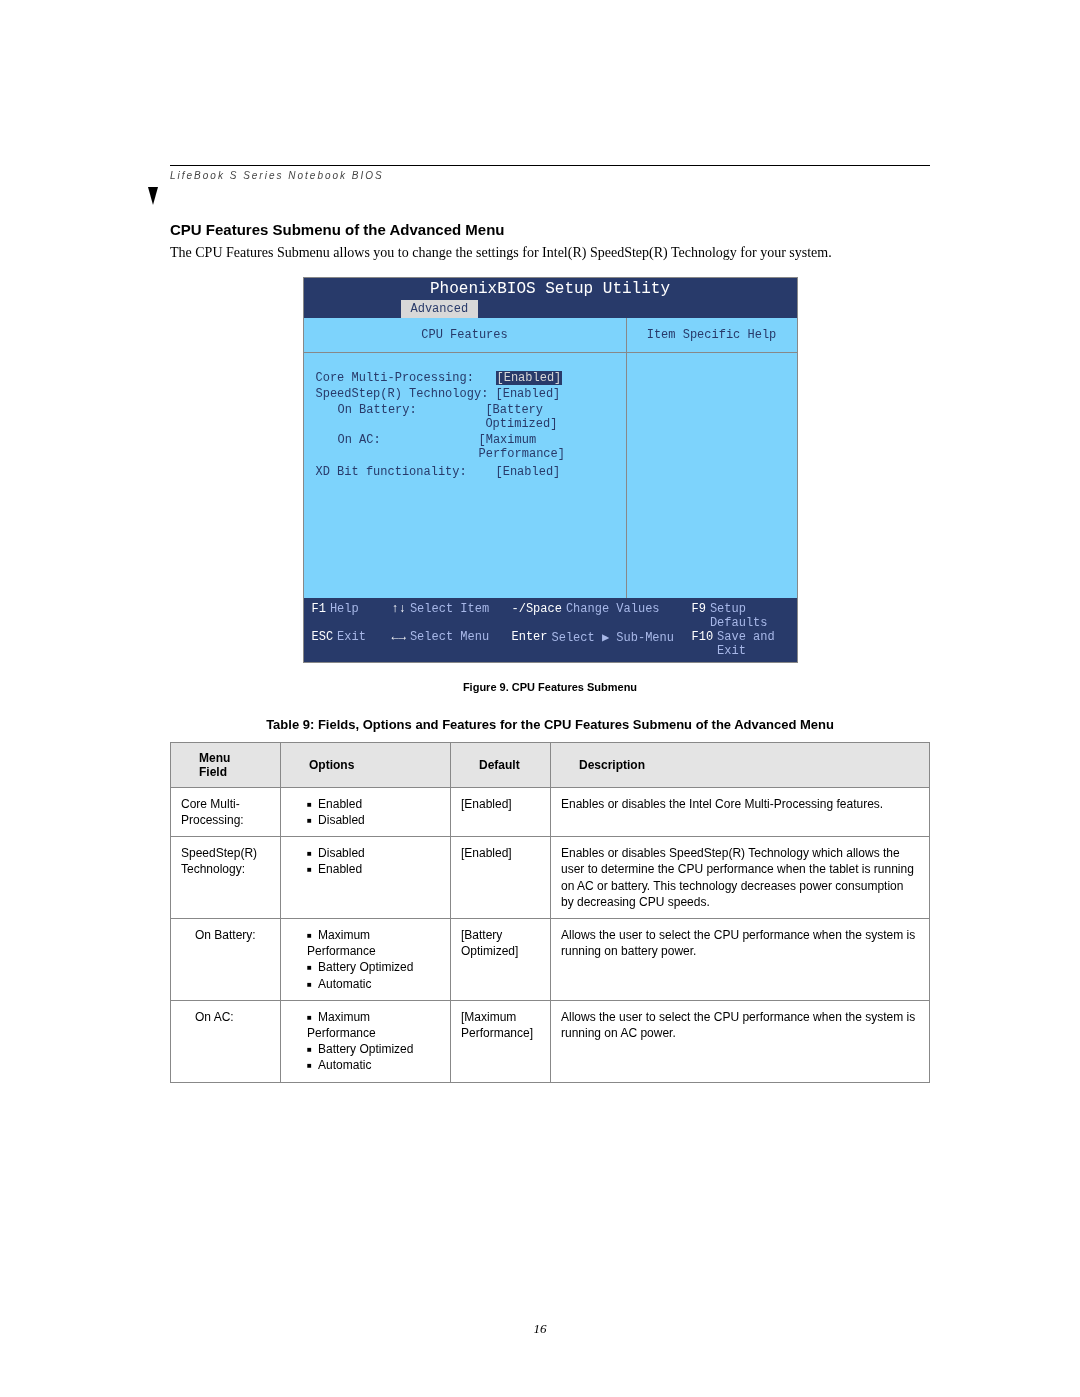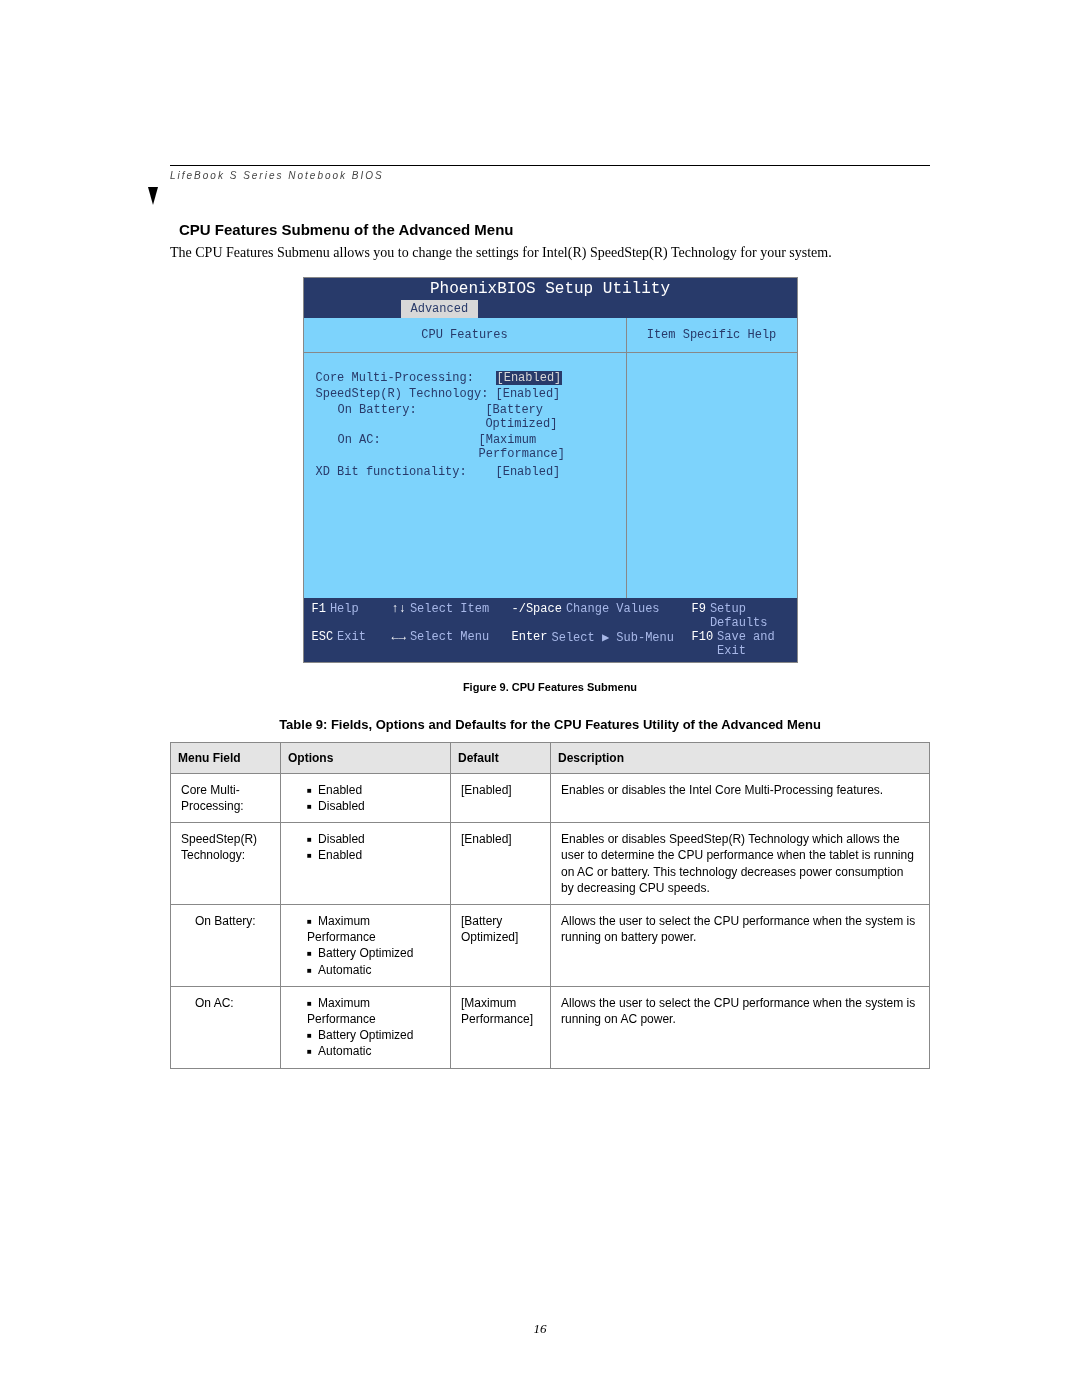--- a/index.html
+++ b/index.html
@@ -39,21 +39,20 @@
     position: absolute;
     left: 158px;
     top: 185px;
   }
   .section-title {
     font-family: Arial, Helvetica, sans-serif;
     font-weight: bold;
     font-size: 15px;
     margin-top: 40px;
     margin-bottom: 6px;
-    margin-left: 9px;
   }
   .body-text {
     font-family: Georgia, 'Times New Roman', serif;
     font-size: 14px;
     line-height: 1.35;
     margin-bottom: 14px;
   }
   .bios-container {
     width: 495px;
     margin: 0 auto 18px;
@@ -160,21 +159,21 @@
   table.spec {
     width: 100%;
     border-collapse: collapse;
     font-family: Arial, Helvetica, sans-serif;
     font-size: 12px;
   }
   table.spec th {
     background: #e4e4e4;
     text-align: left;
     font-weight: bold;
-    padding: 8px 7px;
+    padding: 8px 28px;
     border: 1px solid #888;
   }
   table.spec td {
     padding: 8px 10px;
     border: 1px solid #888;
     vertical-align: top;
     line-height: 1.35;
   }
   table.spec td.indent { padding-left: 24px; }
   ul.opts { margin: 0; padding-left: 16px; list-style: none; }
@@ -277,21 +276,21 @@
         <div class="bios-footer-cell bf-c4">
             <span class="bios-key">F10</span>
             <span class="bios-hint">Save and Exit</span>
           </div>
       </div>
     </div>
   </div>
 
   <div class="figure-caption">Figure 9.  CPU Features Submenu</div>
 
-  <div class="table-title">Table 9: Fields, Options and Defaults for the CPU Features Utility of the Advanced Menu</div>
+  <div class="table-title">Table 9: Fields, Options and Features for the CPU Features Submenu of the Advanced Menu</div>
 
   <table class="spec">
     <thead>
       <tr>
         <th class="col-field">Menu Field</th>
         <th class="col-opts">Options</th>
         <th class="col-def">Default</th>
         <th>Description</th>
       </tr>
     </thead>

